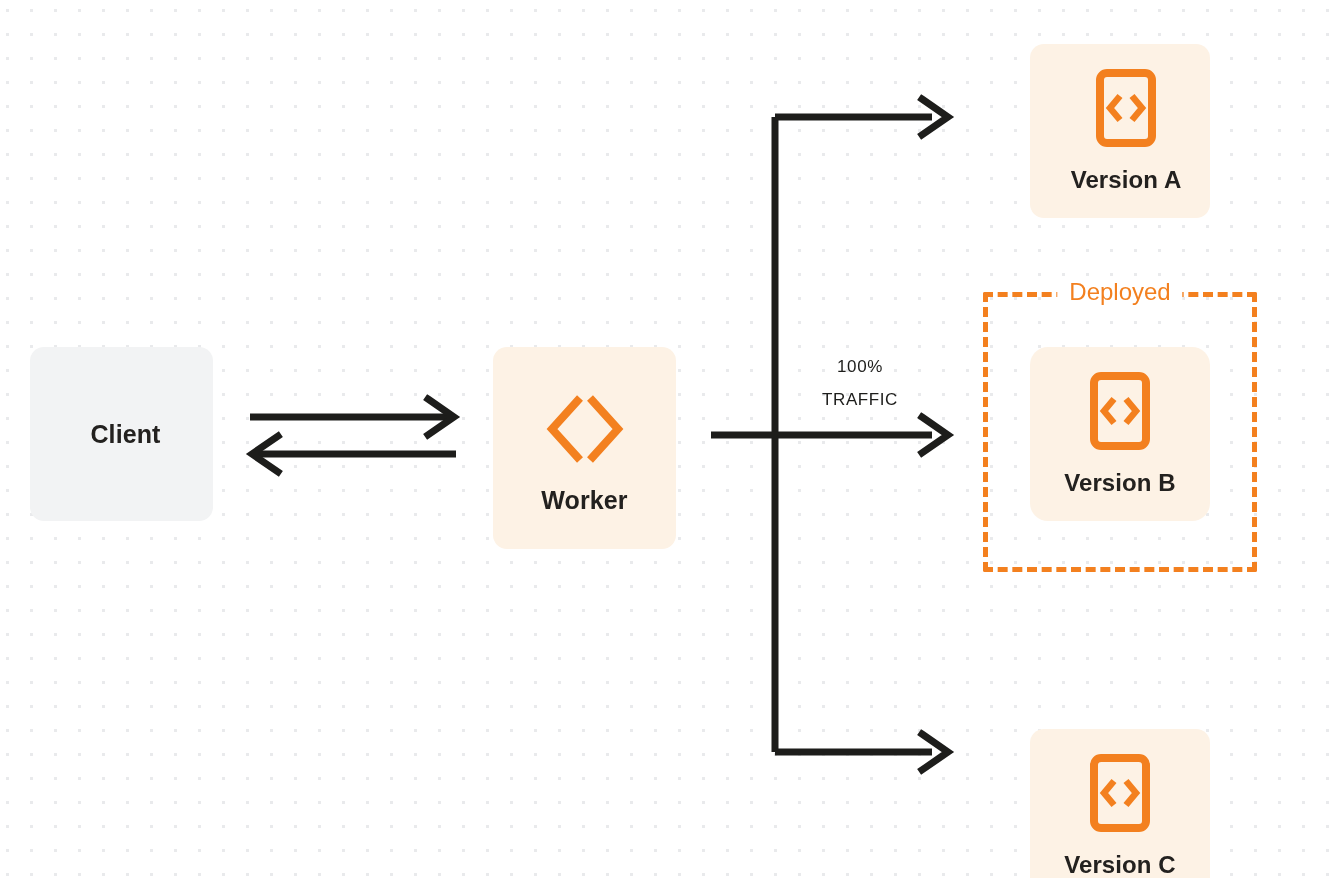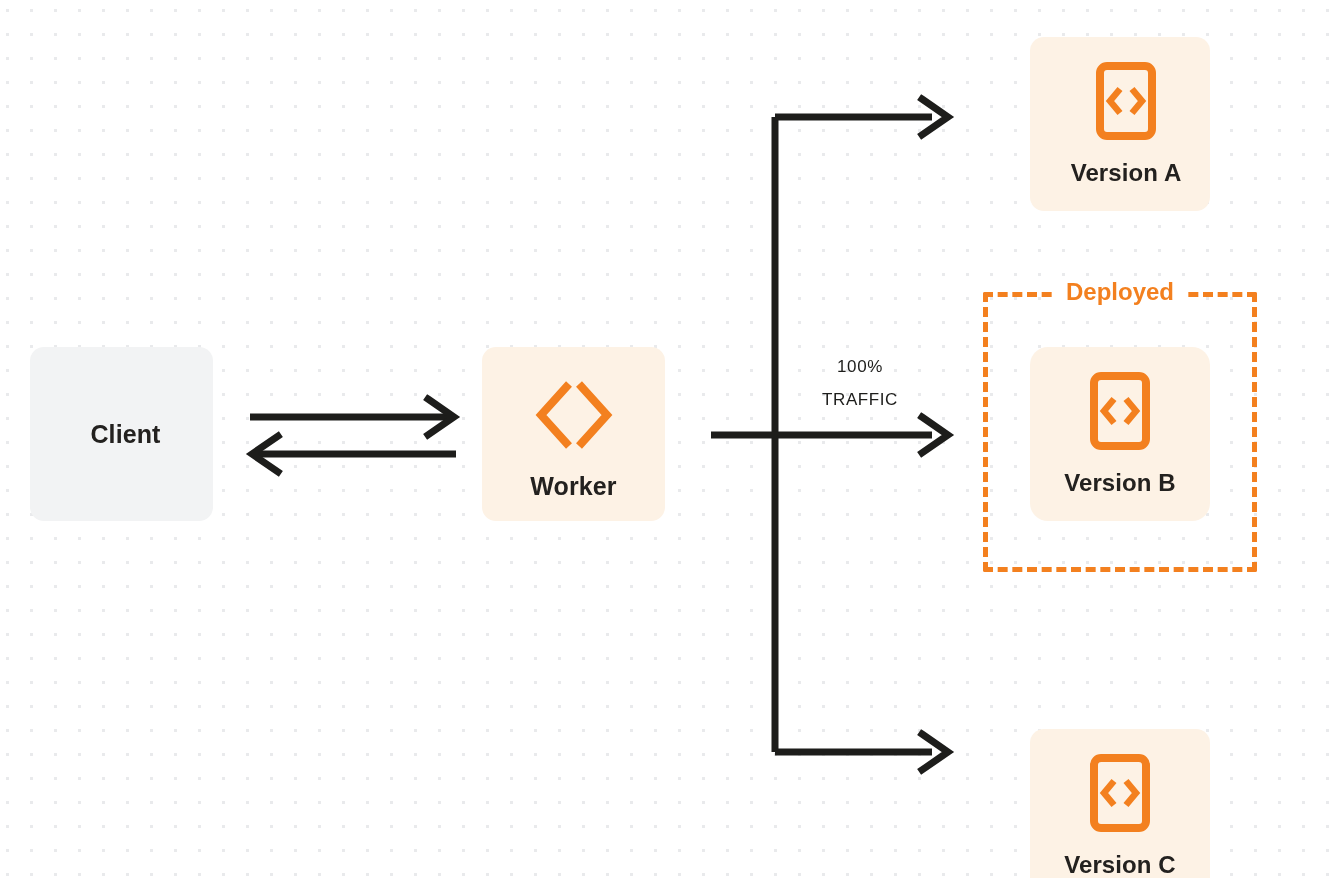--- a/index.html
+++ b/index.html
@@ -48,44 +48,44 @@
     height: 174px;
     background: #f2f3f4;
   }
   .client-node .node-label {
     font-size: 25px;
     margin-left: 8px;
   }
 
   
   .worker-node {
-    left: 482px;
+    left: 493px;
     top: 347px;
     width: 183px;
-    height: 174px;
+    height: 202px;
     background: #fdf2e5;
     padding-top: 10px;
   }
   .worker-node .node-label {
     font-size: 25px;
     margin-top: 20px;
   }
 
   
   .version-node {
     left: 1030px;
     width: 180px;
     height: 174px;
     background: #fdf2e5;
   }
   .version-node .node-label {
     font-size: 24px;
     margin-top: 18px;
   }
-  .version-a { top: 37px; padding-left: 12px; }
+  .version-a { top: 44px; padding-left: 12px; }
   .version-b { top: 347px; border-radius: 18px; }
   .version-c { top: 704px; margin-top: 25px; }
 
   .icon-wrap {
     display: block;
     line-height: 0;
   }
 
   
   .deployed-group {
@@ -100,21 +100,21 @@
   }
   .deployed-label {
     position: absolute;
     left: 50%;
     top: -5px;
     transform: translate(-50%, -52%);
     background: #ffffff;
     padding: 0 12px;
     color: #f3801f;
     font-size: 24px;
-    font-weight: bold;
+    font-weight: normal;
     white-space: nowrap;
     line-height: 1;
   }
 
   
   .traffic-label {
     position: absolute;
     left: 790px;
     top: 350px;
     width: 140px;

